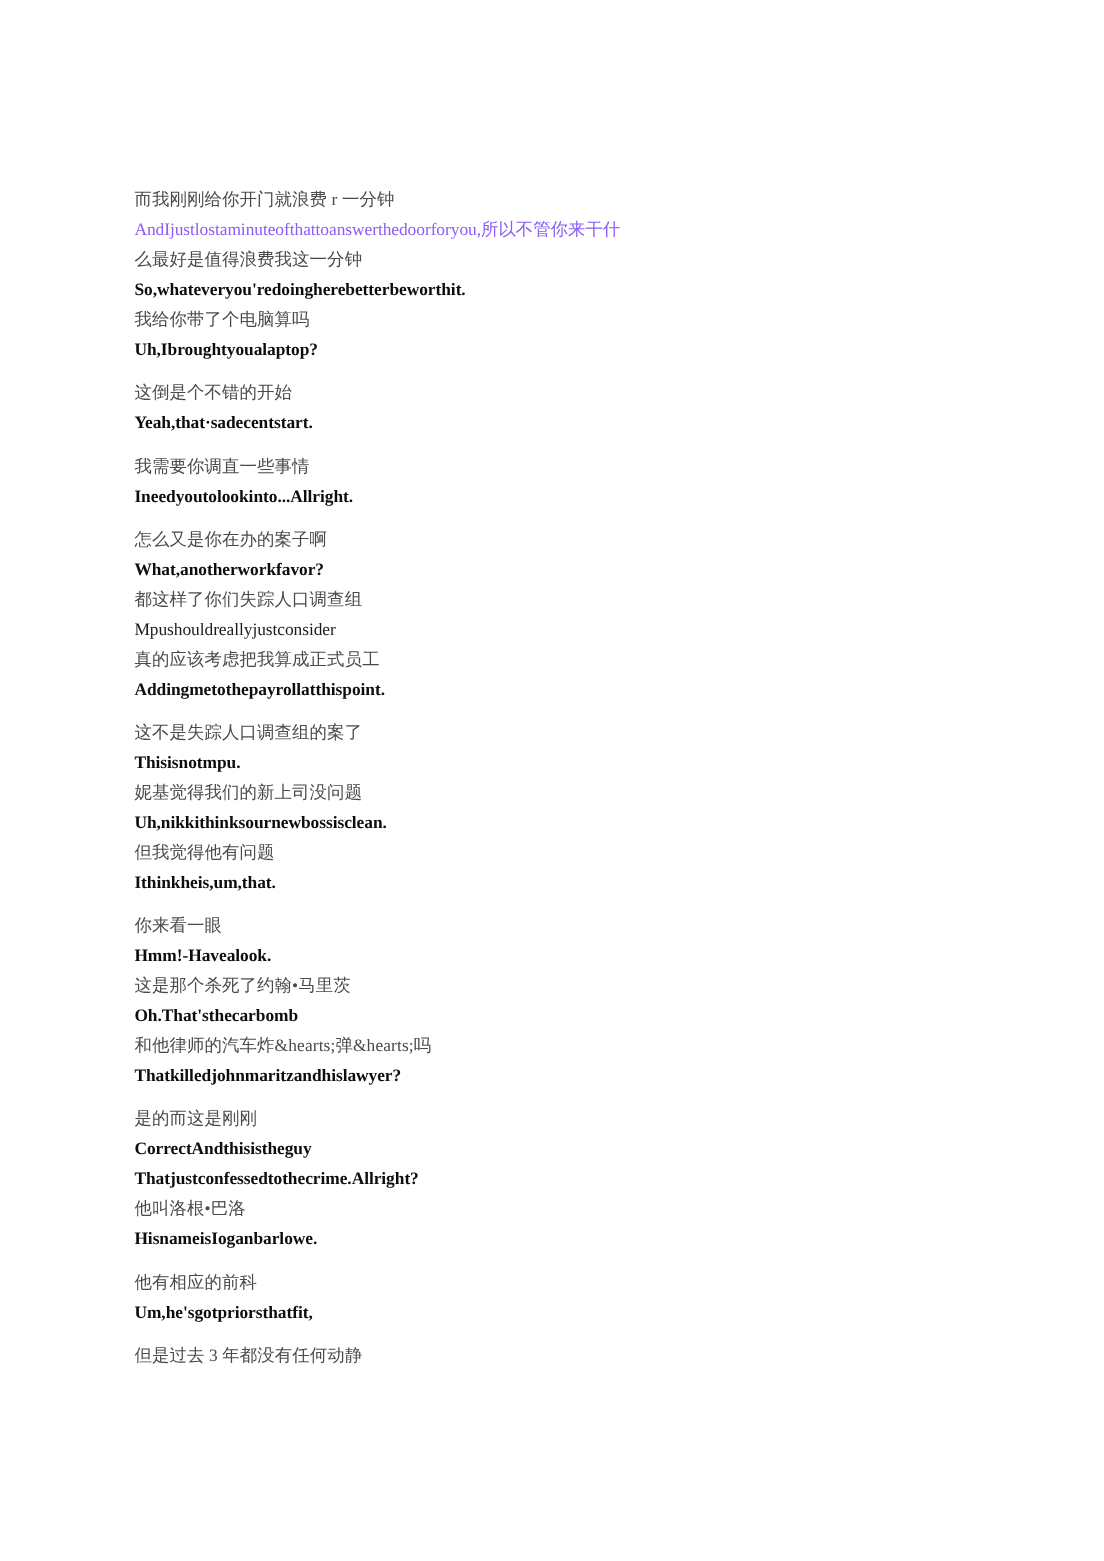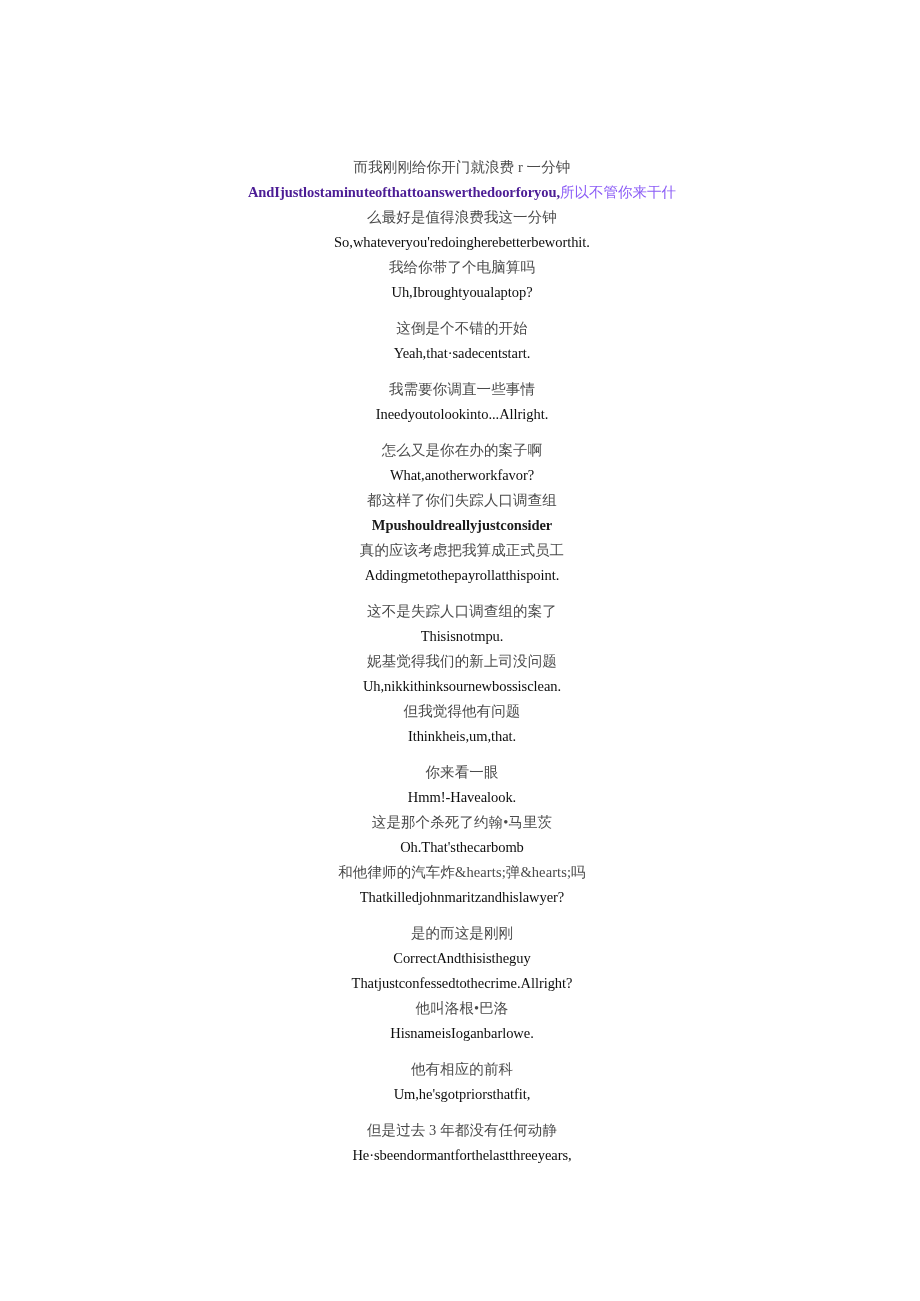--- a/index.html
+++ b/index.html
@@ -35,52 +35,51 @@
     margin: 0 0 11px 0;
     padding: 0;
   }
 
   .line {
     margin: 0;
     padding: 0;
     line-height: 25px;
     white-space: pre-wrap;
     word-break: break-word;
-    text-align: center;
   }
 
   
   .line.zh {
     color: #4a4a4a;
     font-size: 14.5px;
     letter-spacing: 0.1px;
   }
 
   
   .line.en {
     color: #0d0d0d;
     font-size: 14.5px;
-    font-weight: 400;
+    font-weight: 700;
     letter-spacing: -0.05px;
   }
 
   
   .line.en.light {
-    font-weight: 700;
+    font-weight: 400;
     color: #1a1a1a;
   }
 
   
   .line.mixed {
     color: #4a4a4a;
     font-size: 14.5px;
   }
   .line.mixed .en-run {
-    color: #4c1d95;
-    font-weight: 700;
+    color: #8b5cf6;
+    font-weight: 400;
     letter-spacing: -0.05px;
   }
   .line.mixed .zh-run {
     color: #8b5cf6;
     font-weight: 400;
   }
 </style>
 </head>
 <body>
 
@@ -132,16 +131,15 @@
         <p class="line en">Thatjustconfessedtothecrime.Allright?</p>
         <p class="line zh">他叫洛根•巴洛</p>
         <p class="line en">HisnameisIoganbarlowe.</p>
       </div>
       <div class="cue-block">
         <p class="line zh">他有相应的前科</p>
         <p class="line en">Um,he'sgotpriorsthatfit,</p>
       </div>
       <div class="cue-block">
         <p class="line zh">但是过去 3 年都没有任何动静</p>
-        <p class="line en">He·sbeendormantforthelastthreeyears,</p>
       </div>
     </div>
 </div>
 
 </body></html>

